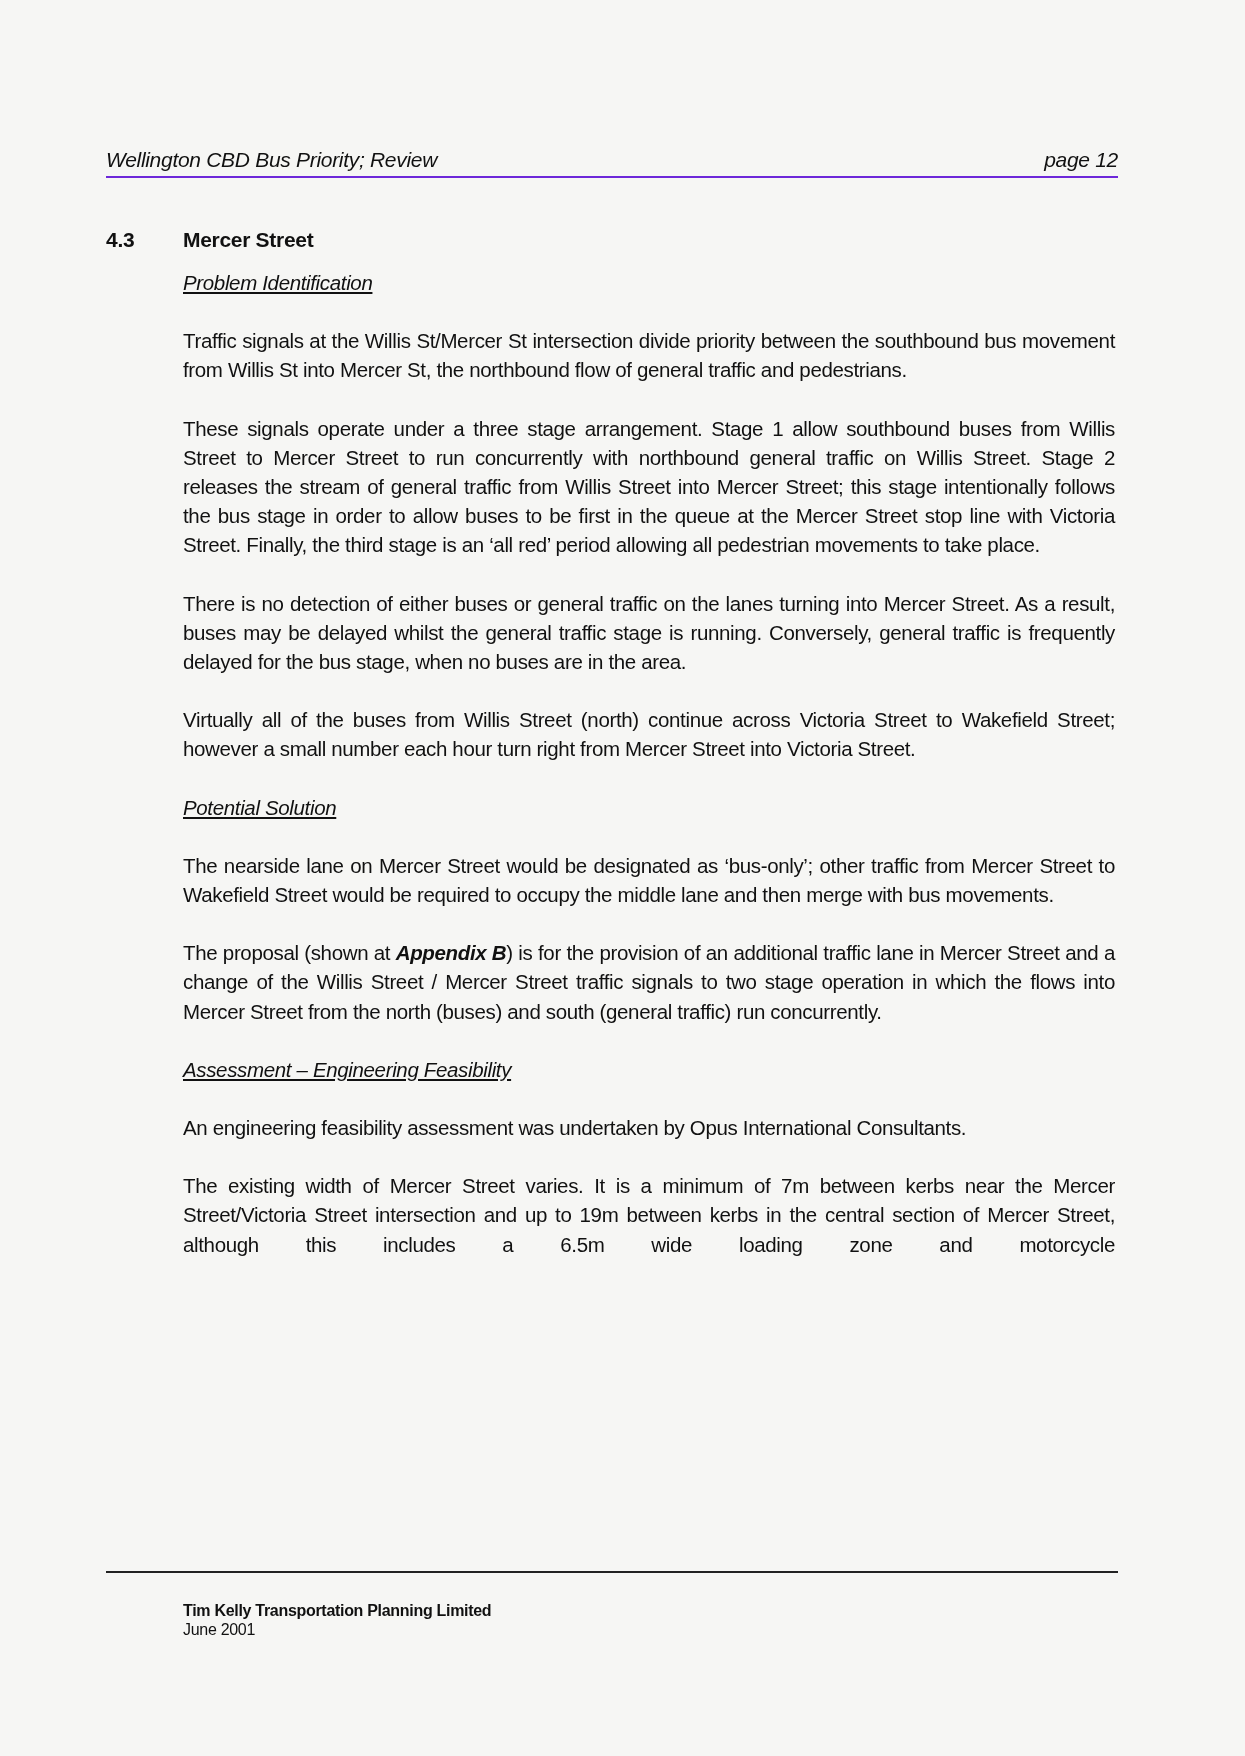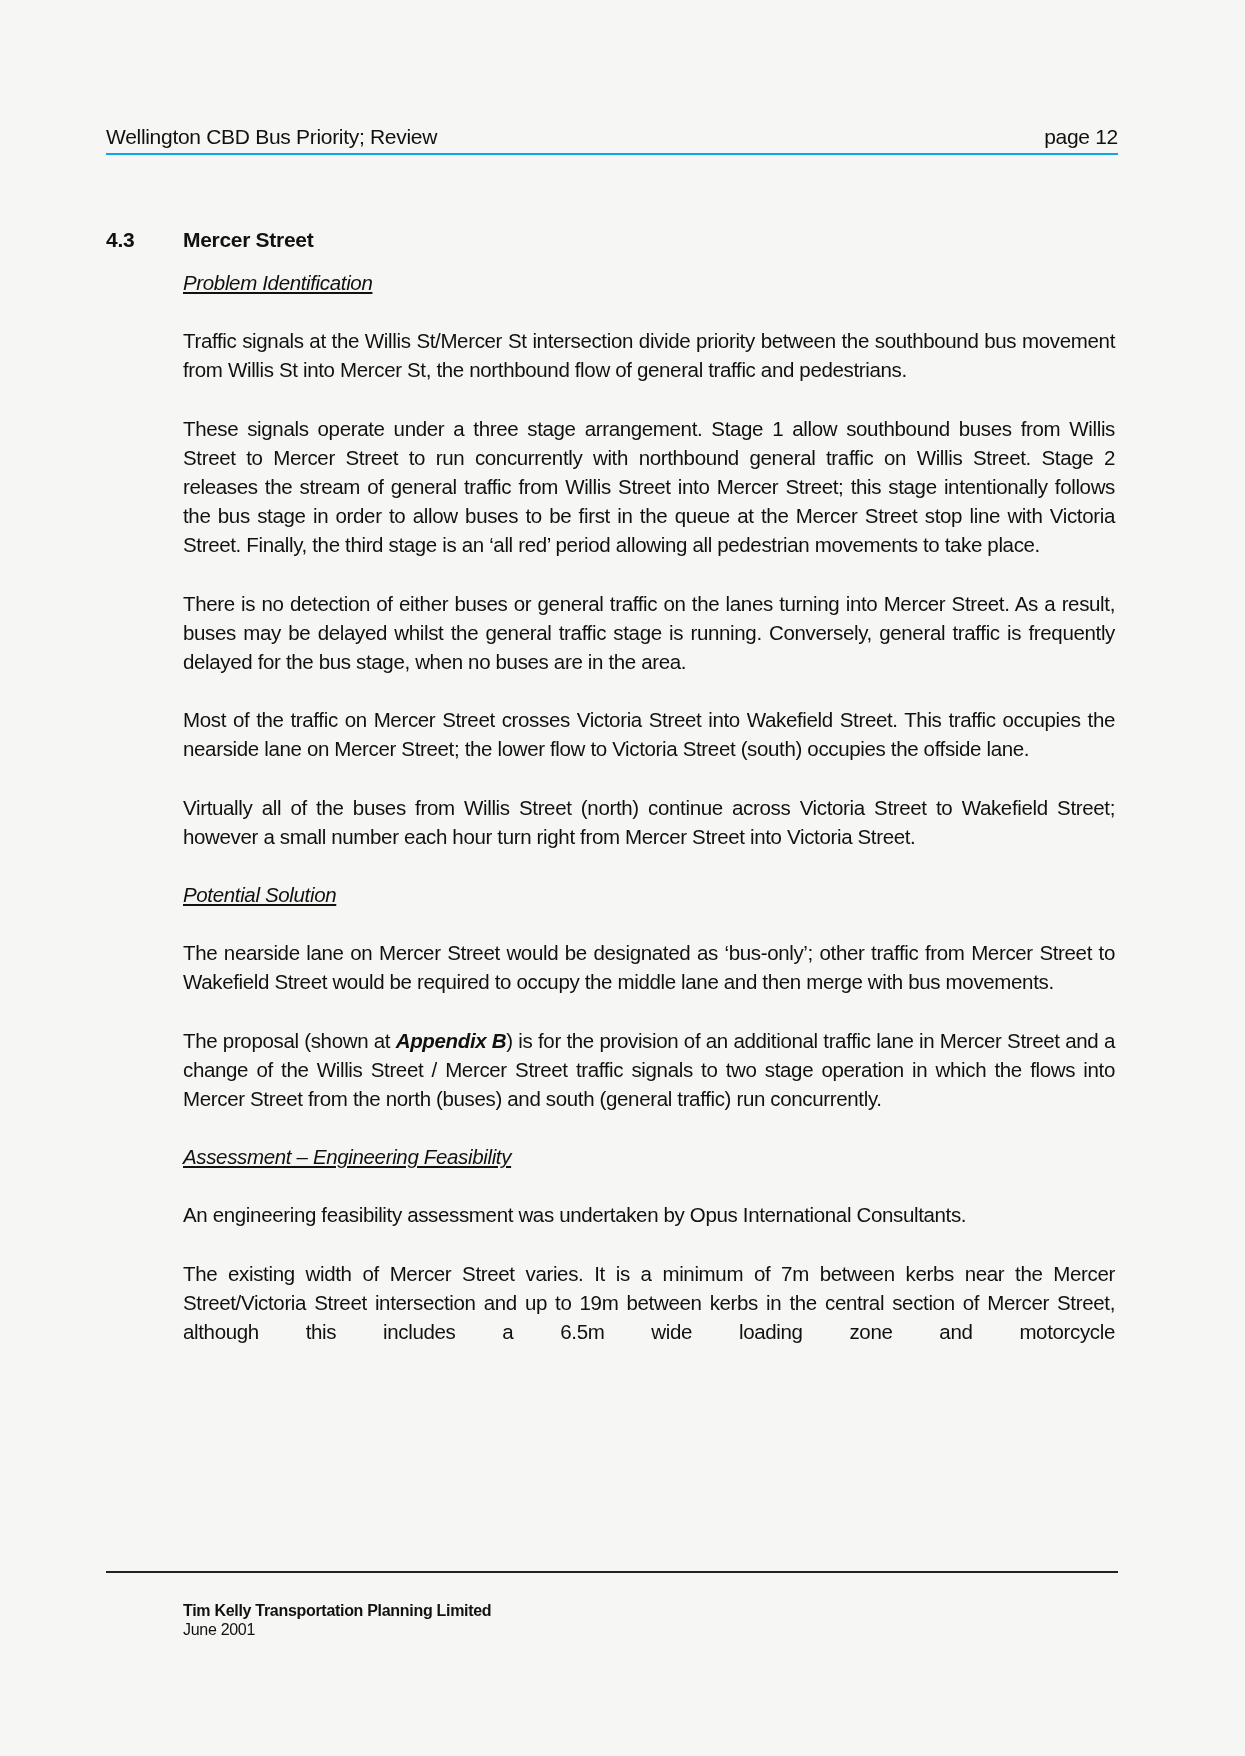--- a/index.html
+++ b/index.html
@@ -5,25 +5,25 @@
     html, body { margin: 0; padding: 0; }
     body {
       width: 1245px; height: 1756px;
       background: #f6f6f4;
       position: relative;
       font-family: "Liberation Sans", sans-serif;
       color: #111;
       overflow: hidden;
     }
     .header {
-      position: absolute; left: 106px; top: 125px; width: 1012px;
+      position: absolute; left: 106px; top: 148px; width: 1012px;
       display: flex; justify-content: space-between; align-items: baseline;
-      font-size: 21px; letter-spacing: -0.3px;
+      font-style: italic; font-size: 21px; letter-spacing: -0.3px;
       padding-bottom: 4px;
-      border-bottom: 2px solid #0ea5e9;
+      border-bottom: 2px solid #6d28d9;
     }
     .section-heading {
       position: absolute; left: 106px; top: 216px;
       font-weight: bold; font-size: 21px; letter-spacing: -0.3px;
       display: flex;
       margin-top: 12px;
     }
     .section-heading .num { width: 77px; }
     .content {
       position: absolute; left: 183px; top: 268px; width: 932px;
@@ -55,21 +55,20 @@
 <div class="section-heading">
   <span class="num">4.3</span>
   <span>Mercer Street</span>
 </div>
 
 <div class="content">
   <div class="subhead">Problem Identification</div>
   <p>Traffic signals at the Willis St/Mercer St intersection divide priority between the southbound bus movement from Willis St into Mercer St, the northbound flow of general traffic and pedestrians.</p>
   <p>These signals operate under a three stage arrangement. Stage 1 allow southbound buses from Willis Street to Mercer Street to run concurrently with northbound general traffic on Willis Street. Stage 2 releases the stream of general traffic from Willis Street into Mercer Street; this stage intentionally follows the bus stage in order to allow buses to be first in the queue at the Mercer Street stop line with Victoria Street. Finally, the third stage is an ‘all red’ period allowing all pedestrian movements to take place.</p>
   <p>There is no detection of either buses or general traffic on the lanes turning into Mercer Street. As a result, buses may be delayed whilst the general traffic stage is running. Conversely, general traffic is frequently delayed for the bus stage, when no buses are in the area.</p>
-  <p>Most of the traffic on Mercer Street crosses Victoria Street into Wakefield Street. This traffic occupies the nearside lane on Mercer Street; the lower flow to Victoria Street (south) occupies the offside lane.</p>
   <p>Virtually all of the buses from Willis Street (north) continue across Victoria Street to Wakefield Street; however a small number each hour turn right from Mercer Street into Victoria Street.</p>
 
   <div class="subhead">Potential Solution</div>
   <p>The nearside lane on Mercer Street would be designated as ‘bus-only’; other traffic from Mercer Street to Wakefield Street would be required to occupy the middle lane and then merge with bus movements.</p>
   <p><span>The proposal (shown at </span><b><i>Appendix B</i></b><span>) is for the provision of an additional traffic lane in Mercer Street and a change of the Willis Street / Mercer Street traffic signals to two stage operation in which the flows into Mercer Street from the north (buses) and south (general traffic) run concurrently.</span></p>
 
   <div class="subhead">Assessment – Engineering Feasibility</div>
   <p>An engineering feasibility assessment was undertaken by Opus International Consultants.</p>
   <p style="text-align-last: justify;">The existing width of Mercer Street varies.  It is a minimum of 7m between kerbs near the Mercer Street/Victoria Street intersection and up to 19m between kerbs in the central section of Mercer Street, although this includes a 6.5m wide loading zone and motorcycle</p>
 </div>

